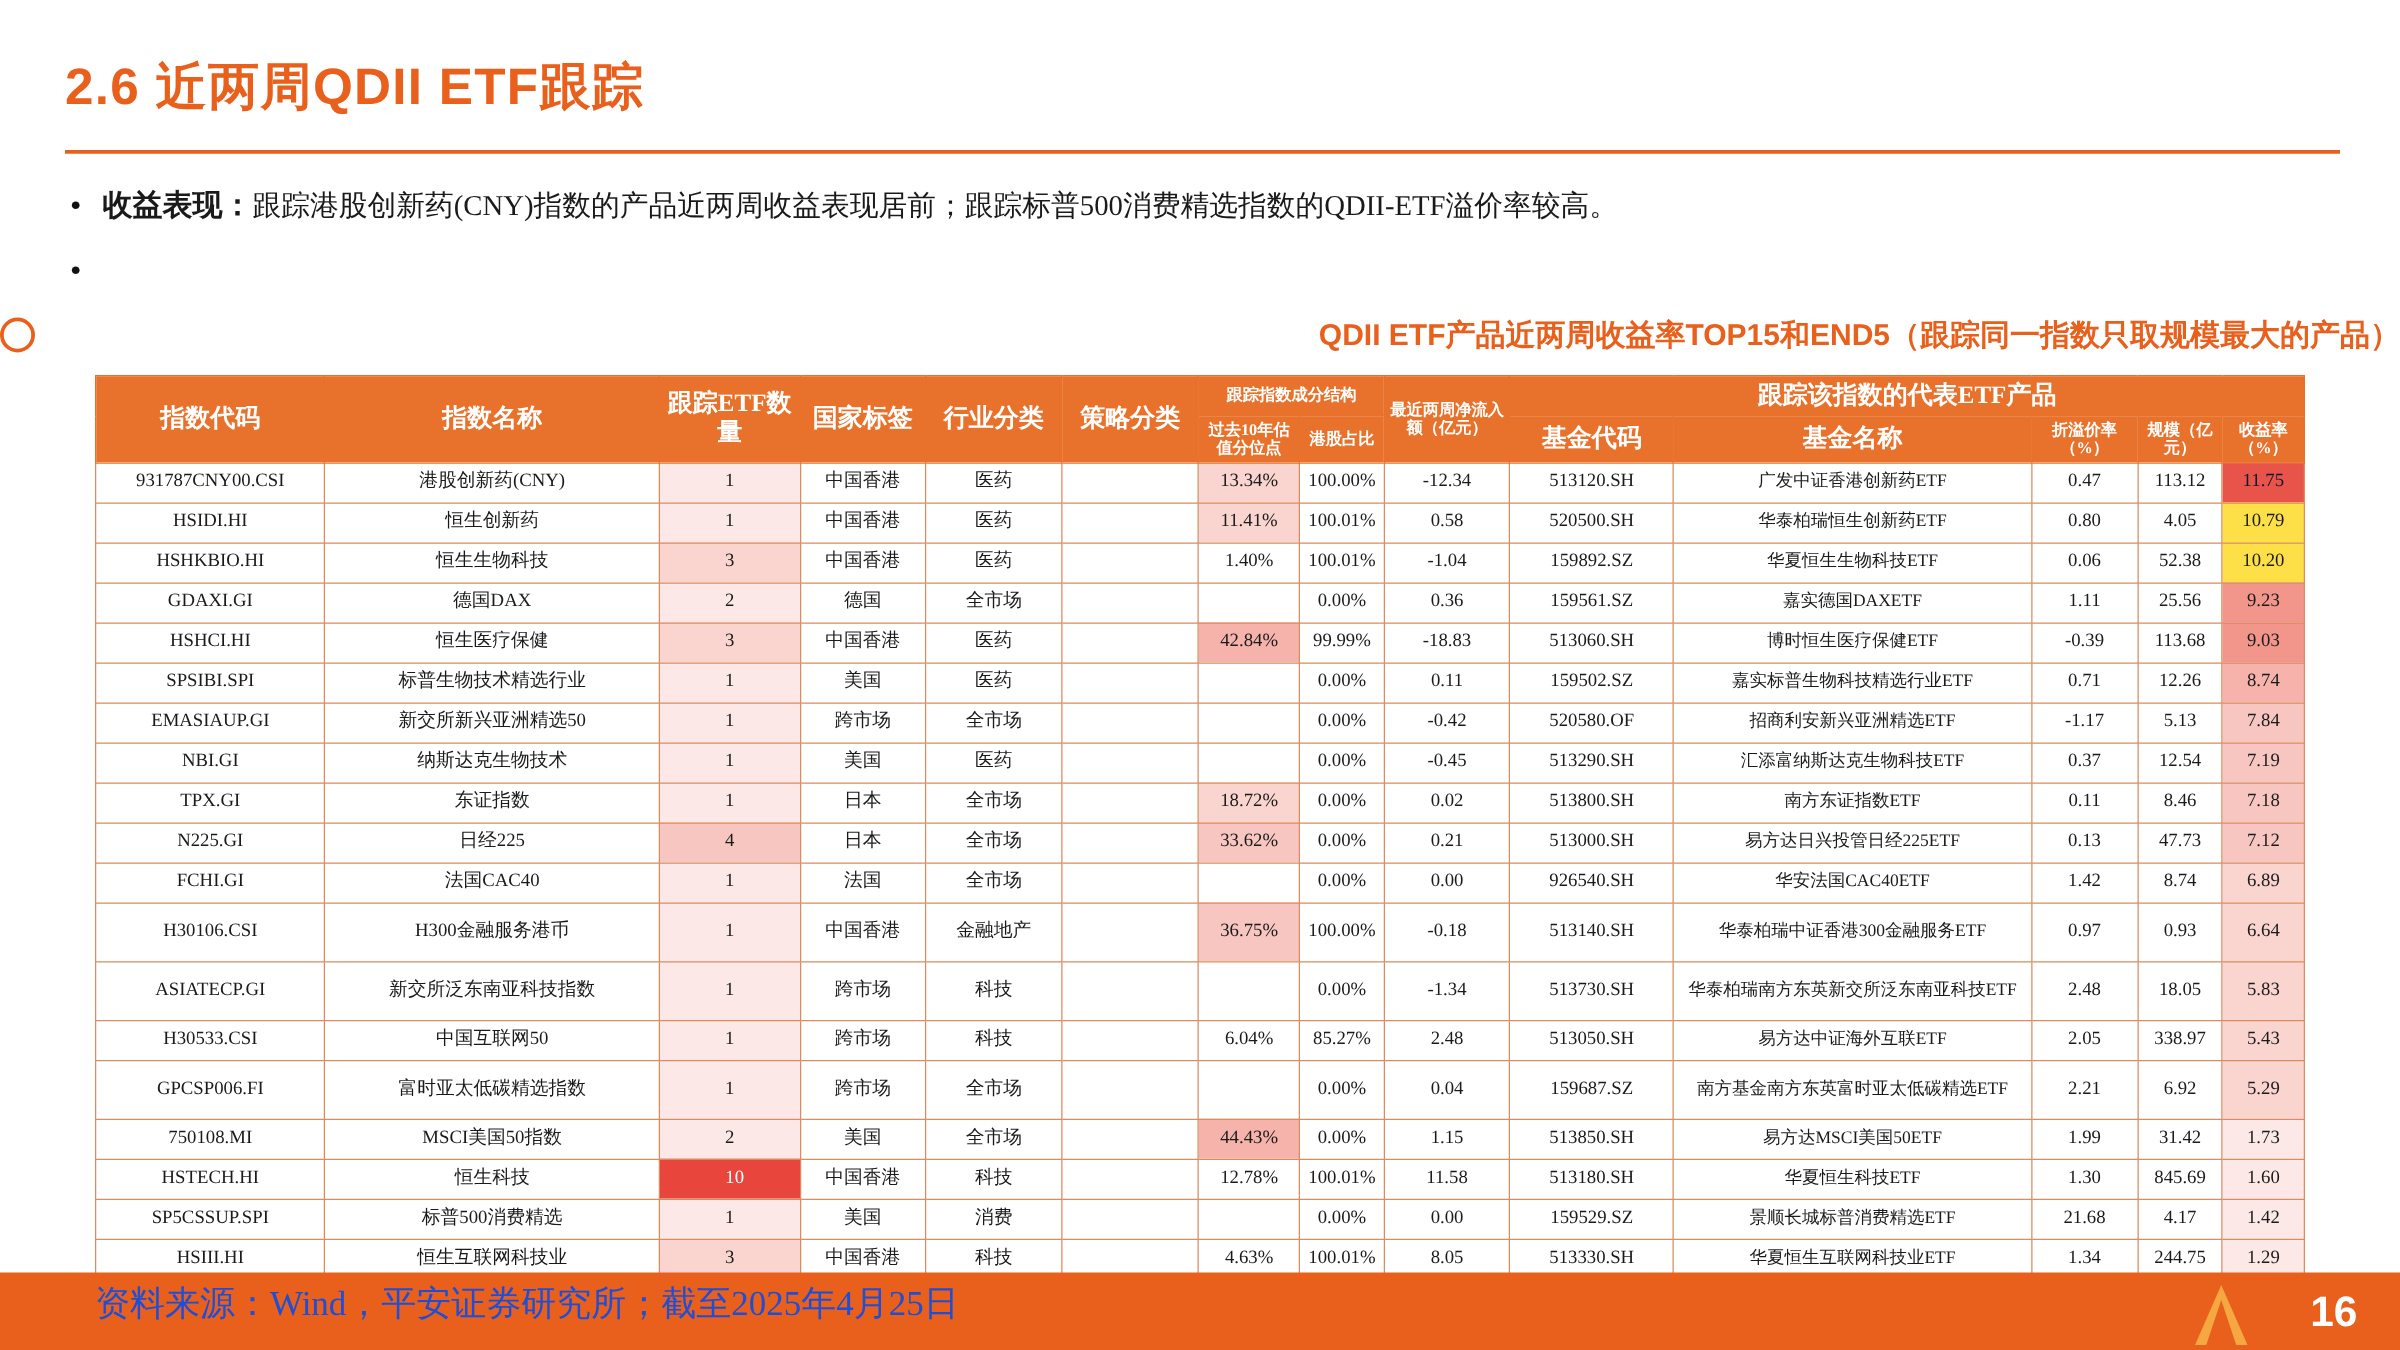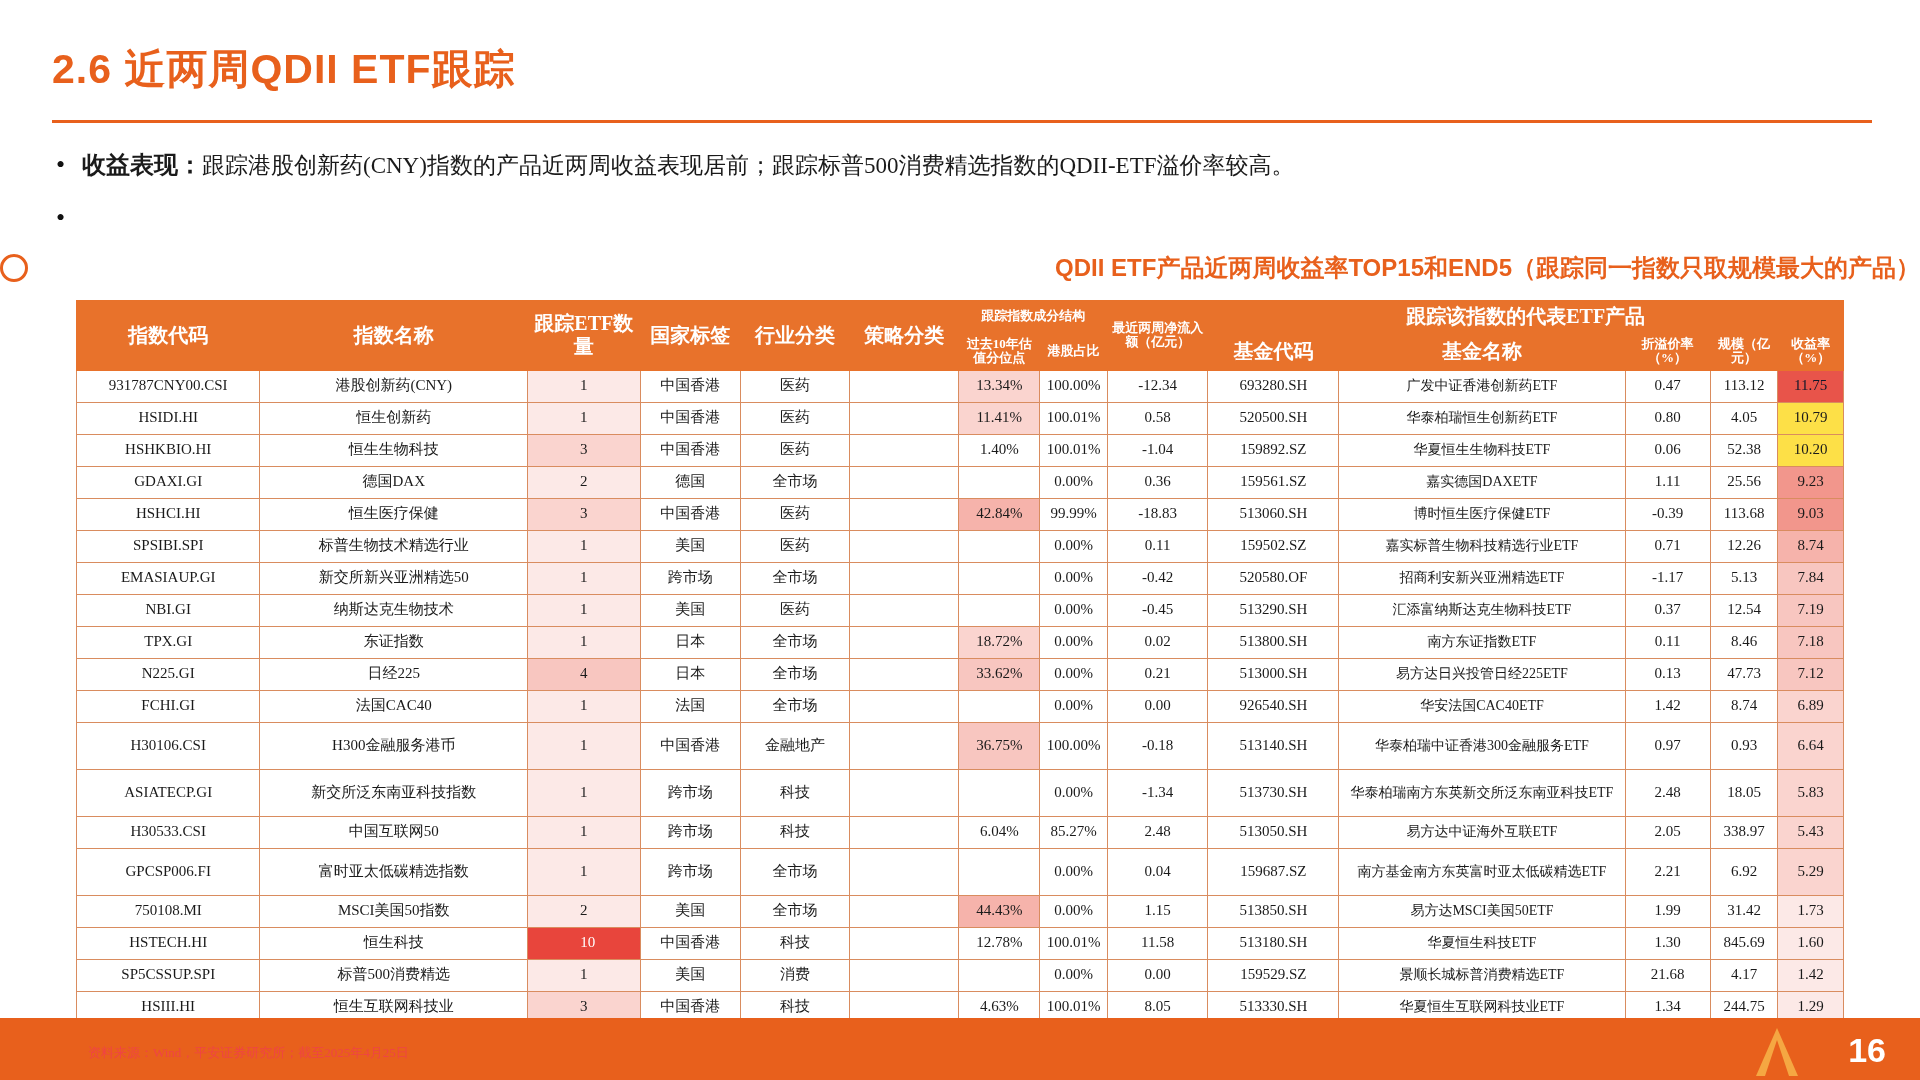--- a/index.html
+++ b/index.html
@@ -80,22 +80,22 @@
   .hl-pink-5{background:#F2968C;}
   .hl-red-1{background:#fde047;}
   .hl-red-2{background:#E8544A;color:#0f172a;}
   .hl-red-3{background:#E8453C;color:#fff;padding-left:10px;}
   .hl-blue{background:#2C6FBB;color:#ffffff;}
   
   .footer-bar{
     position:absolute;left:0;bottom:0;width:1920px;height:62px;background:#E8601C;
   }
   .footer-text{
-    position:absolute;left:88px;bottom:18px;
-    color:#ef4444;font-size:13px;font-family:"Liberation Serif", serif;
+    position:absolute;left:76px;bottom:18px;
+    color:#1d4ed8;font-size:28px;font-family:"Liberation Serif", serif;
   }
   .page-num{
     position:absolute;right:34px;bottom:10px;
     color:#ffffff;font-size:34px;font-family:"Liberation Sans", sans-serif;font-weight:bold;
   }
   .logo-mark{
     position:absolute;right:120px;bottom:2px;width:46px;height:52px;
   }
 </style>
 </head>
@@ -165,21 +165,21 @@
         <tr>
           <td class="c-code">931787CNY00.CSI</td>
           <td class="c-name">港股创新药(CNY)</td>
           <td class="hl-pink-1">1</td>
           <td>中国香港</td>
           <td>医药</td>
           <td></td>
           <td class="hl-pink-2">13.34%</td>
           <td>100.00%</td>
           <td>-12.34</td>
-          <td>693280.SH</td>
+          <td>513120.SH</td>
           <td class="fund-name">广发中证香港创新药ETF</td>
           <td>0.47</td>
           <td>113.12</td>
           <td class="hl-red-2">11.75</td>
         </tr>
         <tr>
           <td class="c-code">HSIDI.HI</td>
           <td class="c-name">恒生创新药</td>
           <td class="hl-pink-1">1</td>
           <td>中国香港</td>

